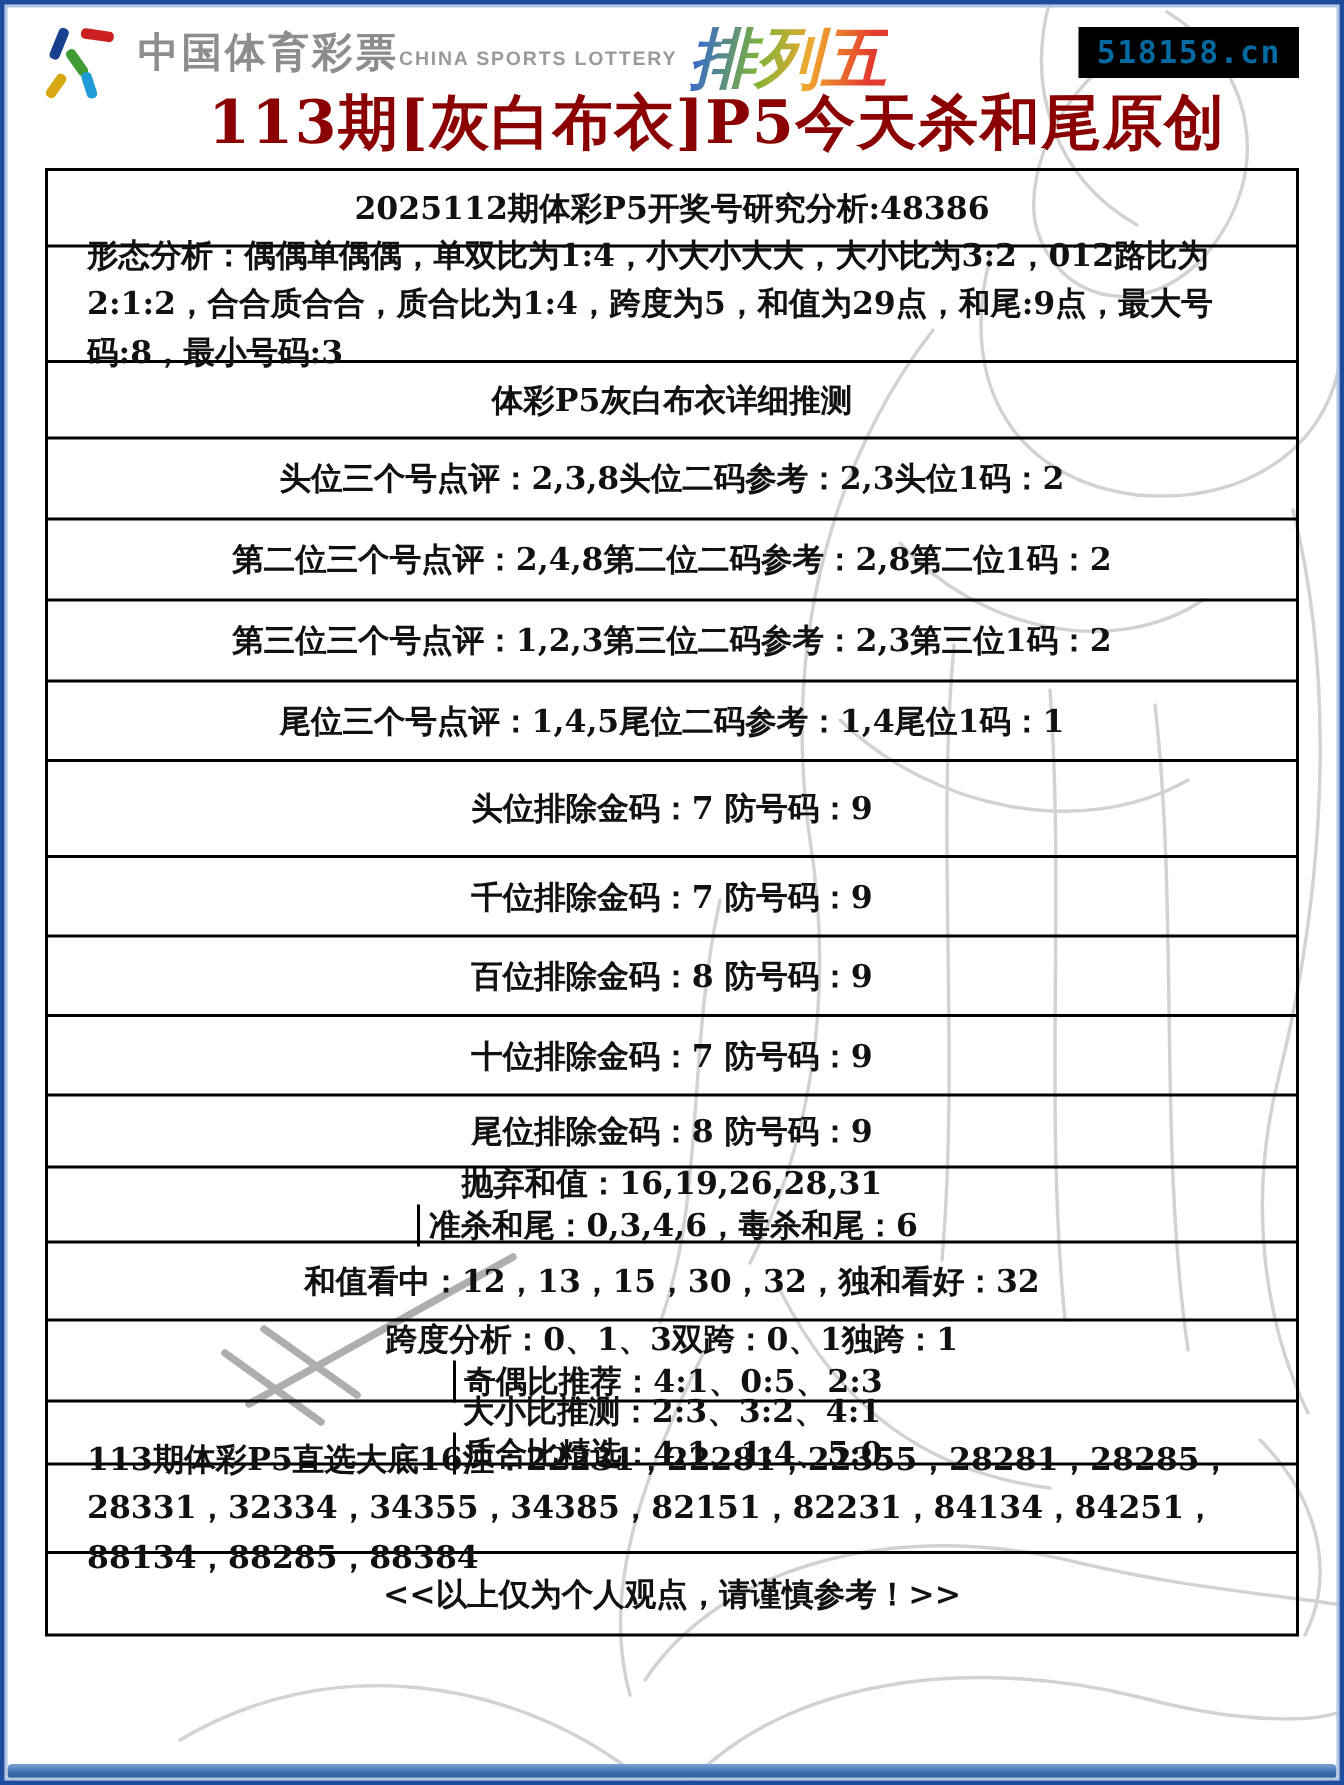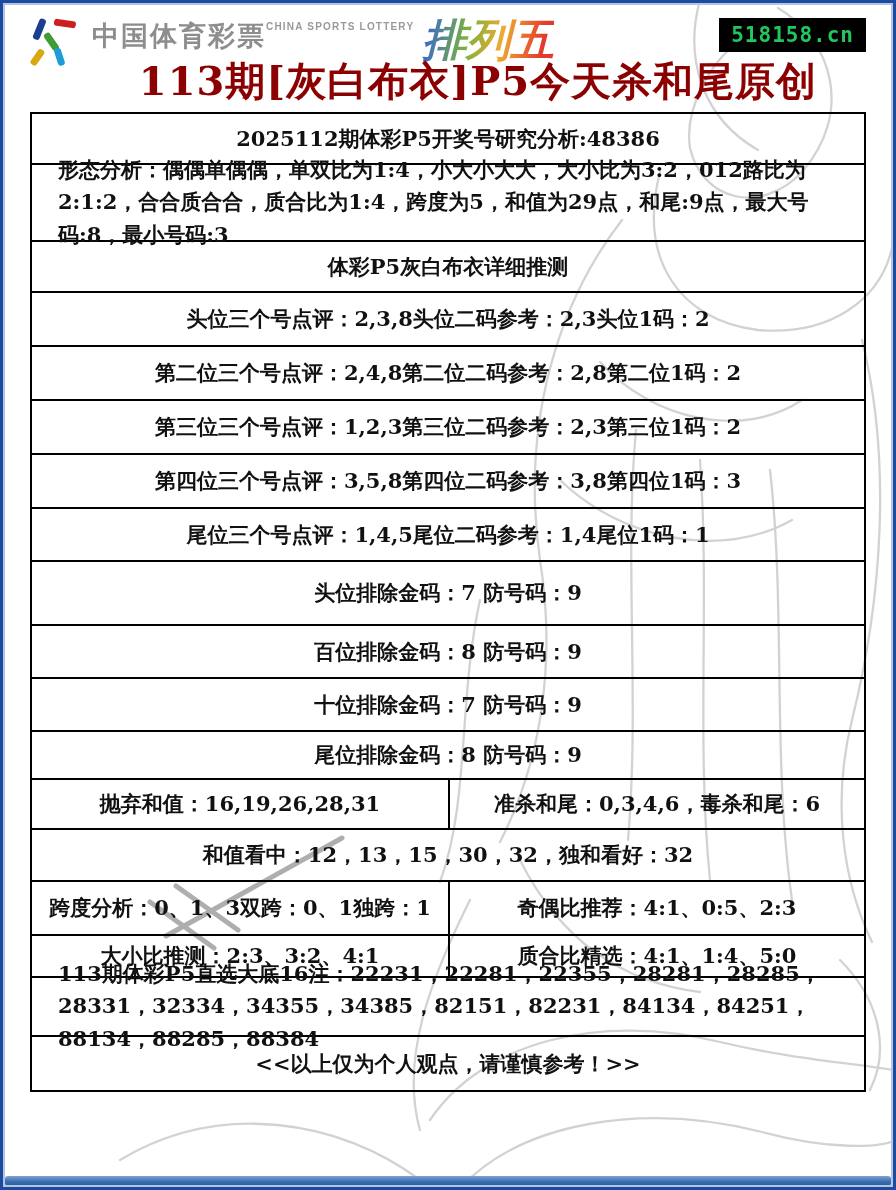--- a/index.html
+++ b/index.html
@@ -12,48 +12,48 @@
   .frame-inner{position:absolute;inset:3px;border:2px solid #b3c4e4;pointer-events:none;z-index:30;}
 
   
   .bg-art{position:absolute;left:0;top:0;width:896px;height:1190px;z-index:0;pointer-events:none;}
 
   
   .header{position:relative;height:112px;z-index:2;}
   .logo{position:absolute;left:26px;top:16px;display:flex;align-items:flex-start;gap:8px;}
   .logo-text{display:flex;flex-direction:row;line-height:1;margin-top:6px;}
   .logo-cn{font-size:27px;font-weight:bold;color:#8d8d8d;letter-spacing:2px;font-family:"DejaVu Sans",sans-serif;}
-  .logo-en{font-size:10px;font-weight:bold;color:#9a9a9a;letter-spacing:1.2px;margin-top:0;font-family:"Liberation Sans",sans-serif;}
+  .logo-en{font-size:13px;font-weight:bold;color:#9a9a9a;letter-spacing:1.2px;margin-top:10px;font-family:"Liberation Sans",sans-serif;}
   .brand{
     font-size:44px;font-weight:bold;font-style:italic;line-height:1;margin-top:2px;
     background:linear-gradient(100deg,#3a6bc9 5%,#7db33a 35%,#f0a830 60%,#e23a2e 90%);
     -webkit-background-clip:text;background-clip:text;color:transparent;
     font-family:Liberation Sans, sans-serif;
   }
   .badge{
-    position:absolute;right:30px;top:18px;background:#000;color:#22c55e;
+    position:absolute;right:30px;top:18px;background:#000;color:#0369a1;
     font-family:"DejaVu Sans Mono",monospace;font-weight:bold;font-size:21px;
     padding:5px 12px;letter-spacing:1px;
   }
   .page-title{
     position:absolute;top:54px;left:0;width:100%;text-align:center;
     font-size:40px;font-weight:bold;color:#8b0000;letter-spacing:1px;white-space:nowrap;padding-left:30px;
   }
 
   
   .tbl{
     position:absolute;left:30px;top:112px;width:836px;z-index:2;
     border:2px solid #000;box-sizing:border-box;background:transparent;
     font-size:21px;font-weight:bold;color:#111;
   }
   .row{box-sizing:border-box;display:flex;align-items:center;justify-content:center;
        text-align:center;border-top:2px solid #000;padding:0 8px;}
   .row:first-child{border-top:none;}
   .row.left{justify-content:flex-start;text-align:left;line-height:1.55;padding-left:26px;}
-  .row.split{padding:0;}
+  .row.split{padding:0;flex-direction:column;}
   .row.split .cell{flex:1 1 50%;height:100%;display:flex;align-items:center;justify-content:center;box-sizing:border-box;padding:0 6px;}
   .row.split .cell.rt{border-left:2px solid #000;}
 
   
   .bottom-bar{
     position:absolute;left:5px;right:5px;bottom:4px;height:10px;z-index:25;
     background:linear-gradient(180deg,#7da3d6 0%,#3a6fae 55%,#2a5c9b 100%);
     border-radius:3px;
   }
 </style>
@@ -121,28 +121,28 @@
     </div>
   <div class="row" style="height:54px">
       <span>头位三个号点评：2,3,8头位二码参考：2,3头位1码：2</span>
     </div>
   <div class="row" style="height:54px">
       <span>第二位三个号点评：2,4,8第二位二码参考：2,8第二位1码：2</span>
     </div>
   <div class="row" style="height:54px">
       <span>第三位三个号点评：1,2,3第三位二码参考：2,3第三位1码：2</span>
     </div>
-  <div class="row" style="height:54px">
-      <span>第四位三个号点评：3,5,8第四位二码参考：3,8第四位1码：3</span>
-    </div>
   <div class="row" style="height:53px">
       <span>尾位三个号点评：1,4,5尾位二码参考：1,4尾位1码：1</span>
     </div>
   <div class="row" style="height:64px">
       <span>头位排除金码：7 防号码：9</span>
+    </div>
+  <div class="row" style="height:53px">
+      <span>千位排除金码：7 防号码：9</span>
     </div>
   <div class="row" style="height:53px">
       <span>百位排除金码：8 防号码：9</span>
     </div>
   <div class="row" style="height:53px">
       <span>十位排除金码：7 防号码：9</span>
     </div>
   <div class="row" style="height:48px">
       <span>尾位排除金码：8 防号码：9</span>
     </div>

